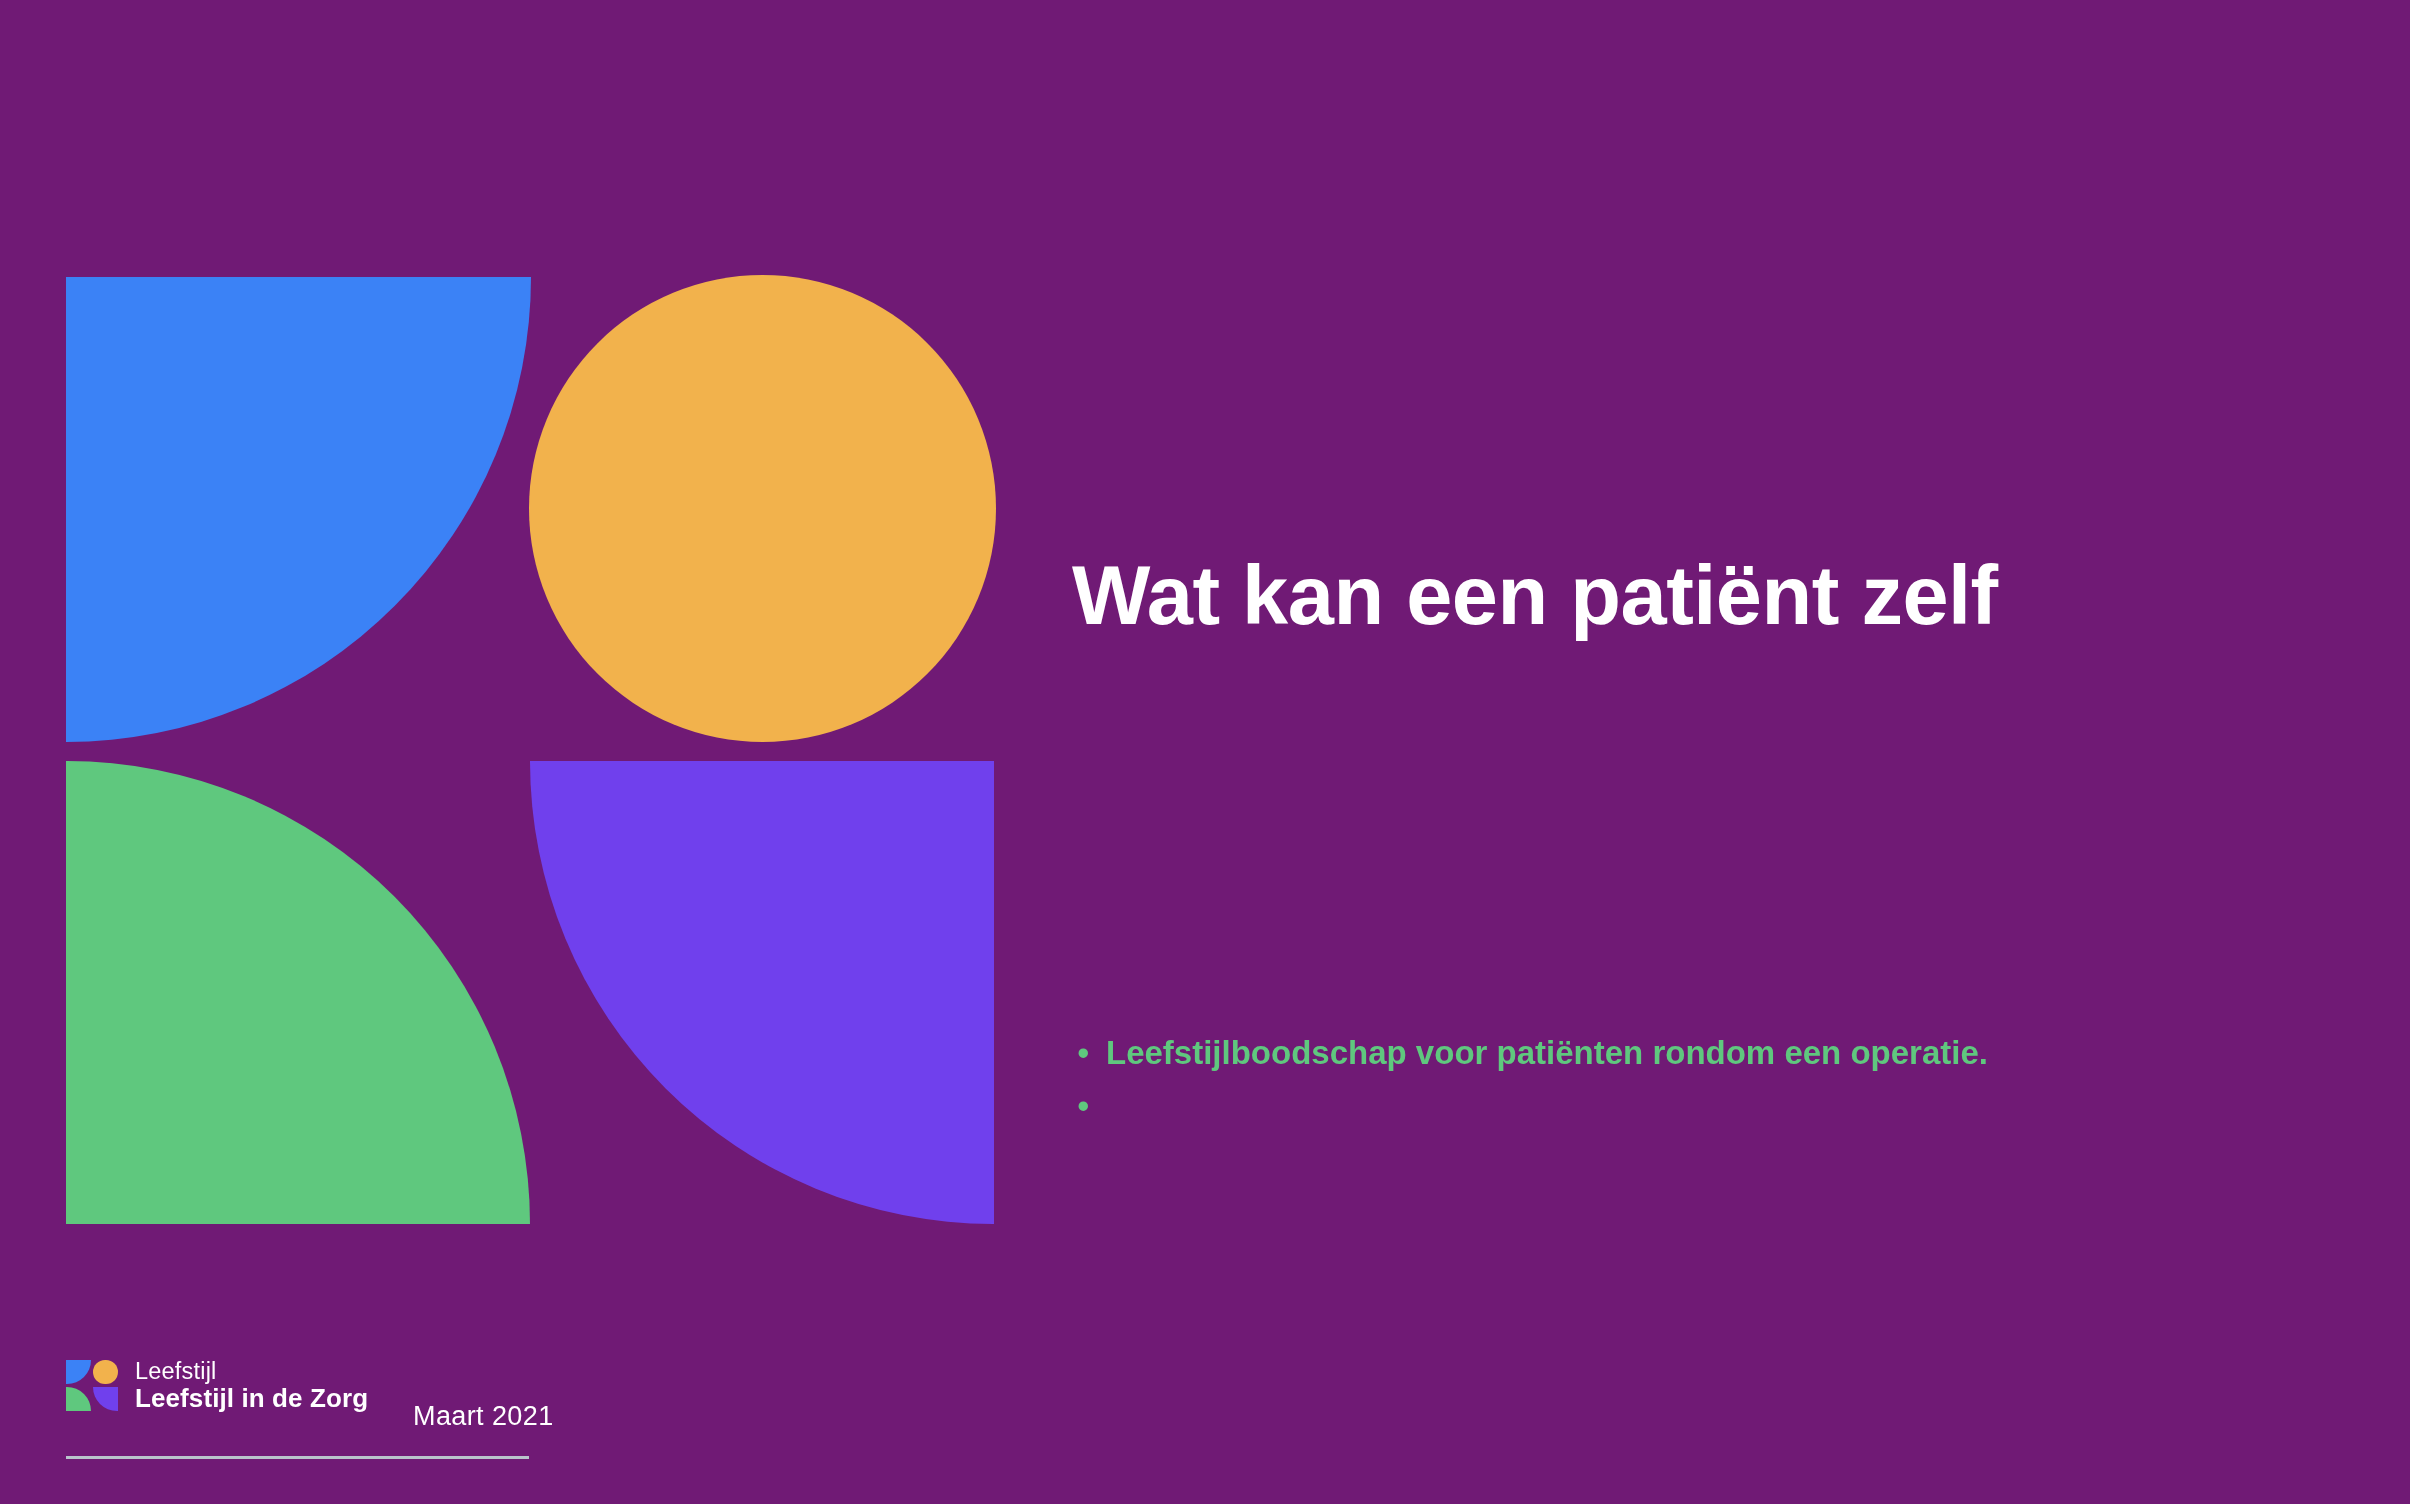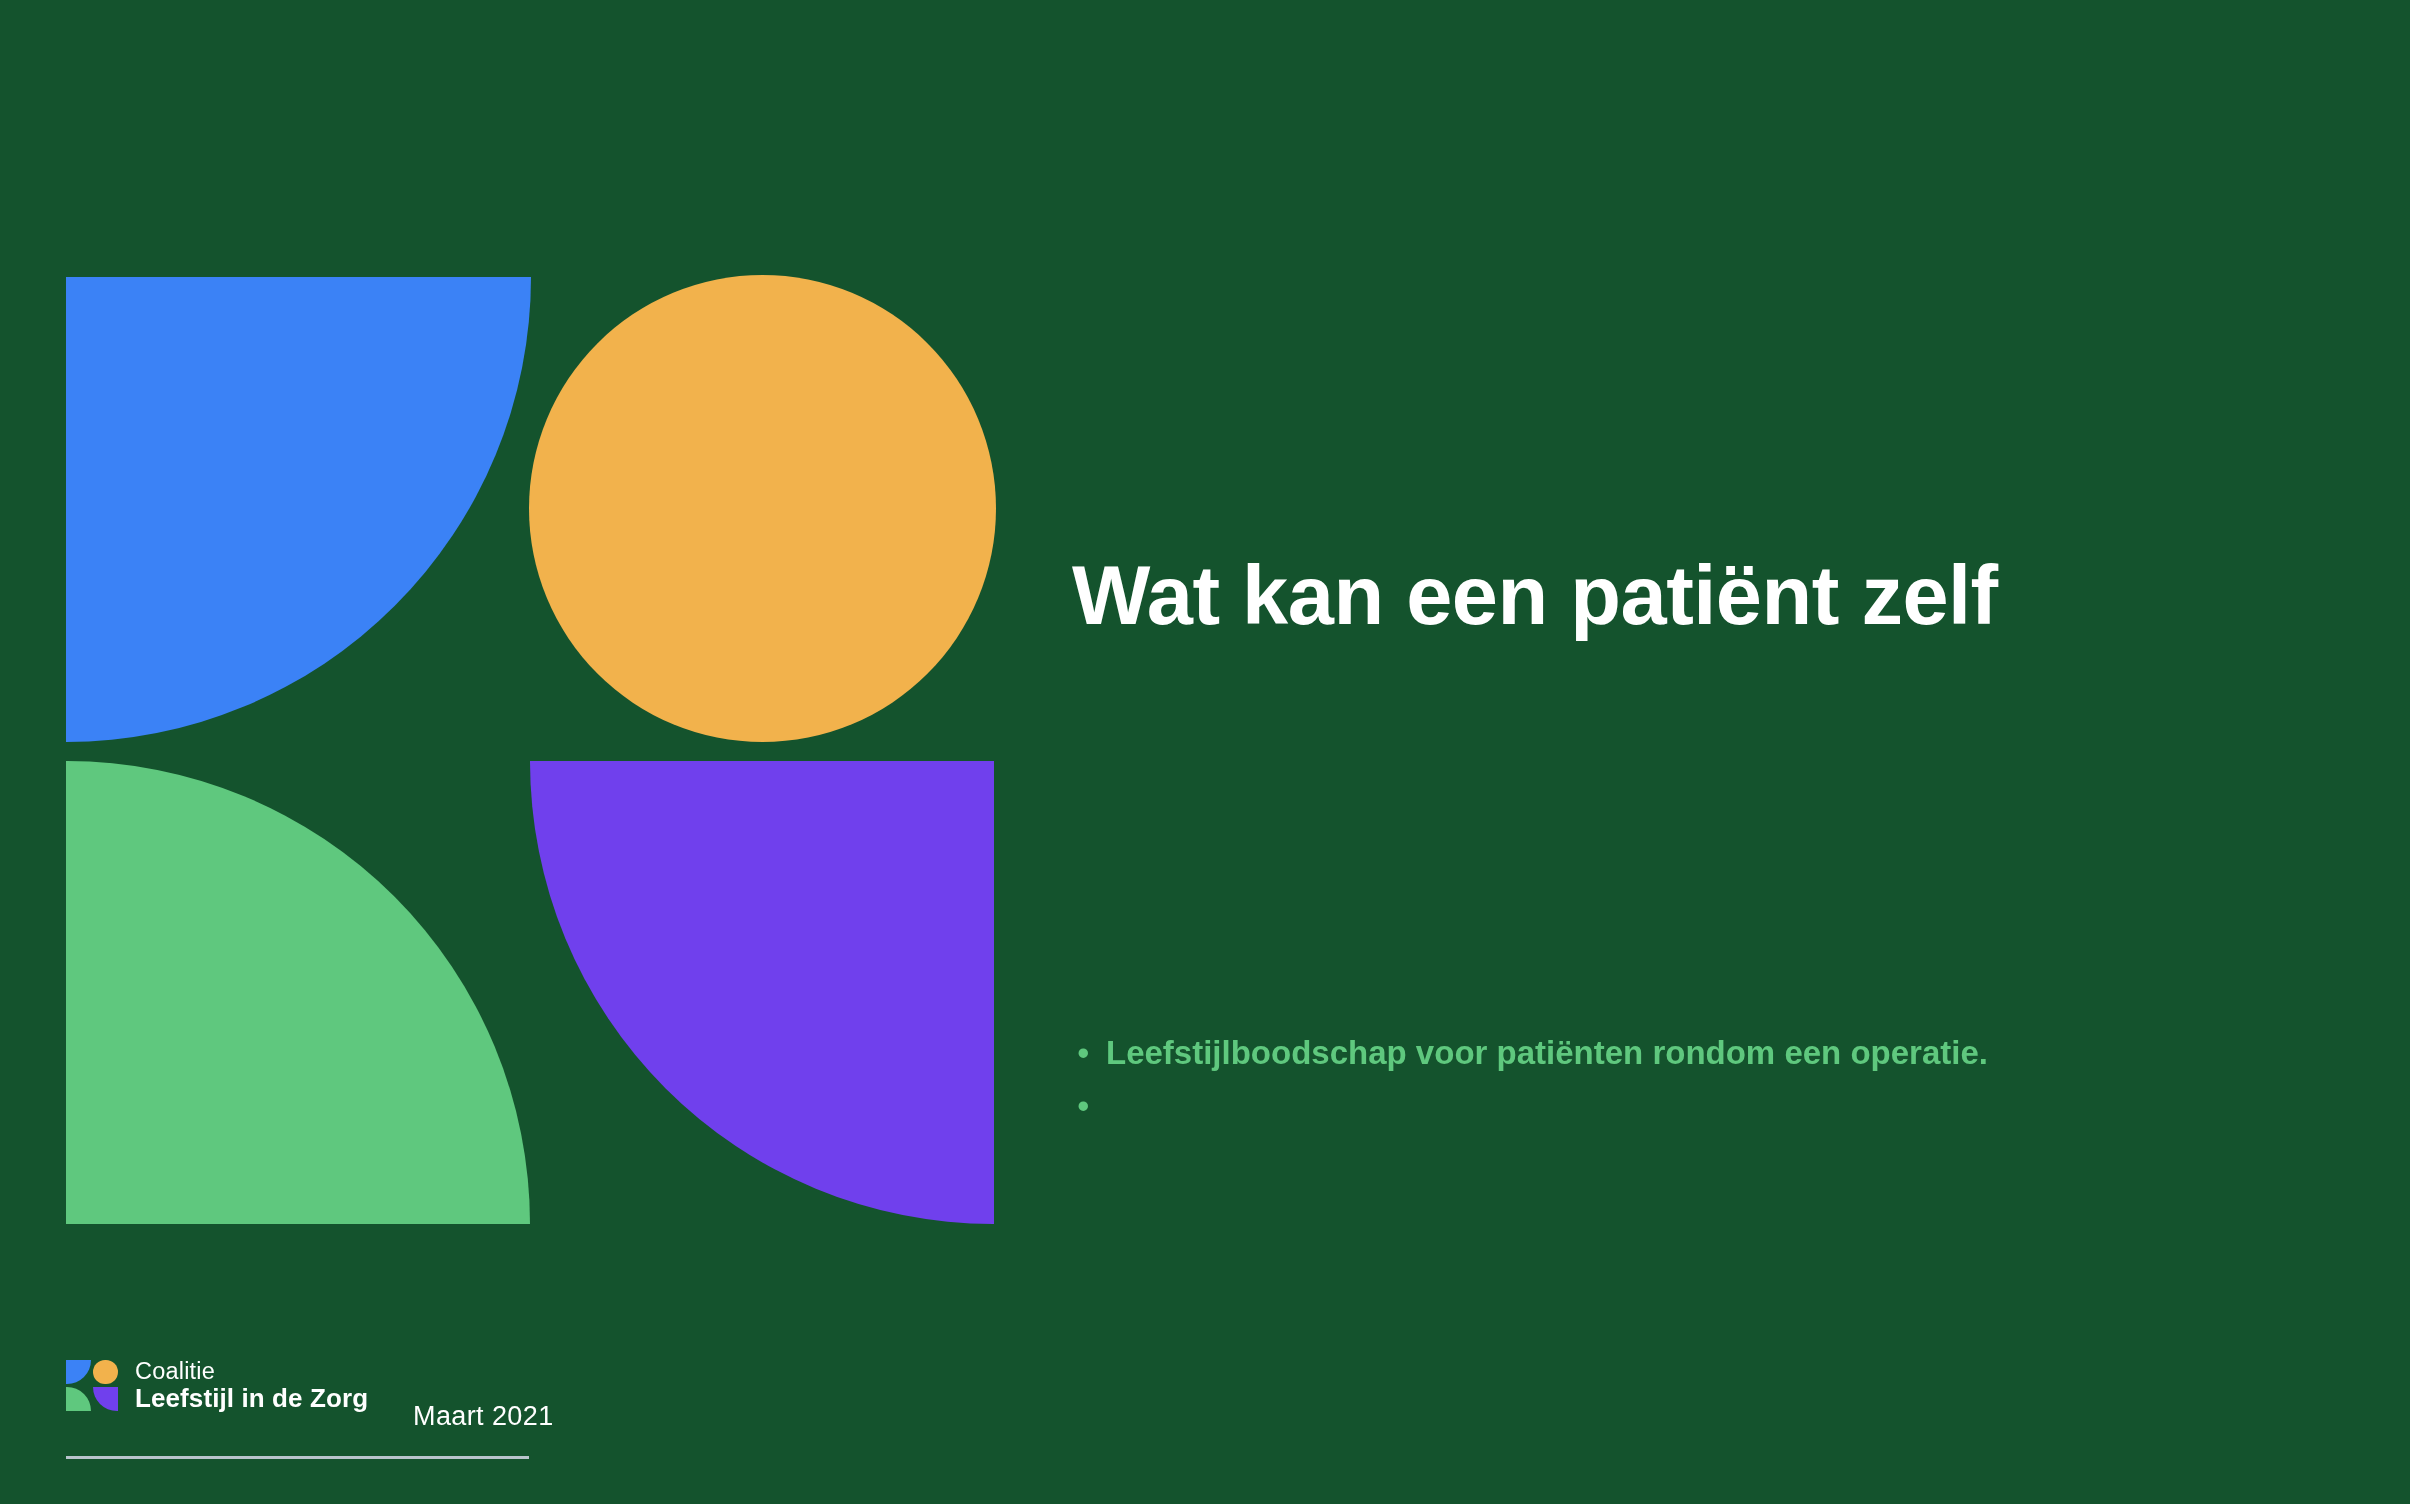--- a/index.html
+++ b/index.html
@@ -5,21 +5,21 @@
   html, body {
     margin: 0;
     padding: 0;
     background: #16232e;
   }
 
   .slide {
     position: relative;
     width: 2411px;
     height: 1505px;
-    background: #14532d;
+    background: #701a75;
     overflow: hidden;
     font-family: "Liberation Sans", sans-serif;
     -webkit-font-smoothing: antialiased;
   }
 
   
   .deco {
     position: absolute;
     left: 0;
     top: 0;
@@ -242,21 +242,21 @@
   <div class="footer">
 
     <div class="logo-row">
       <div class="logo-mark">
         <span class="lm lm-blue"></span>
         <span class="lm lm-orange"></span>
         <span class="lm lm-green"></span>
         <span class="lm lm-purple"></span>
       </div>
       <div class="logo-text">
-        <span class="logo-line1">Coalitie</span>
+        <span class="logo-line1">Leefstijl</span>
         <span class="logo-line2">Leefstijl in de Zorg</span>
       </div>
     </div>
 
     <div class="footer-date">Maart 2021</div>
     <div class="footer-rule"></div>
 
   </div>
 
 </div>

